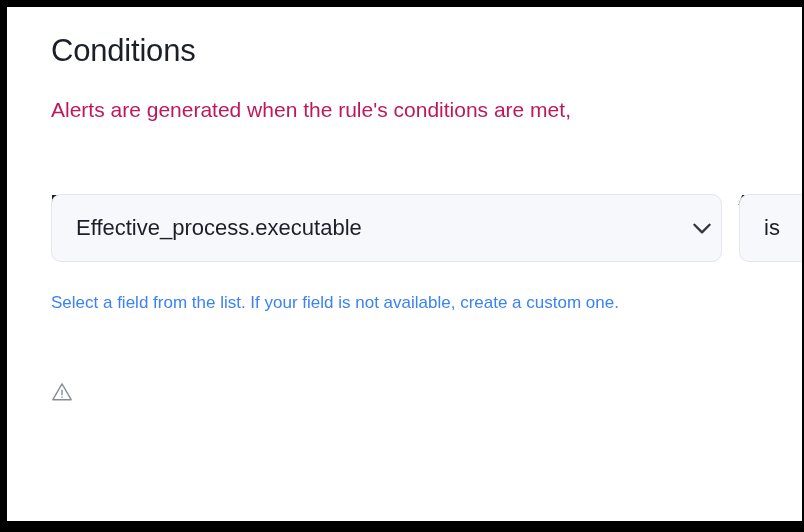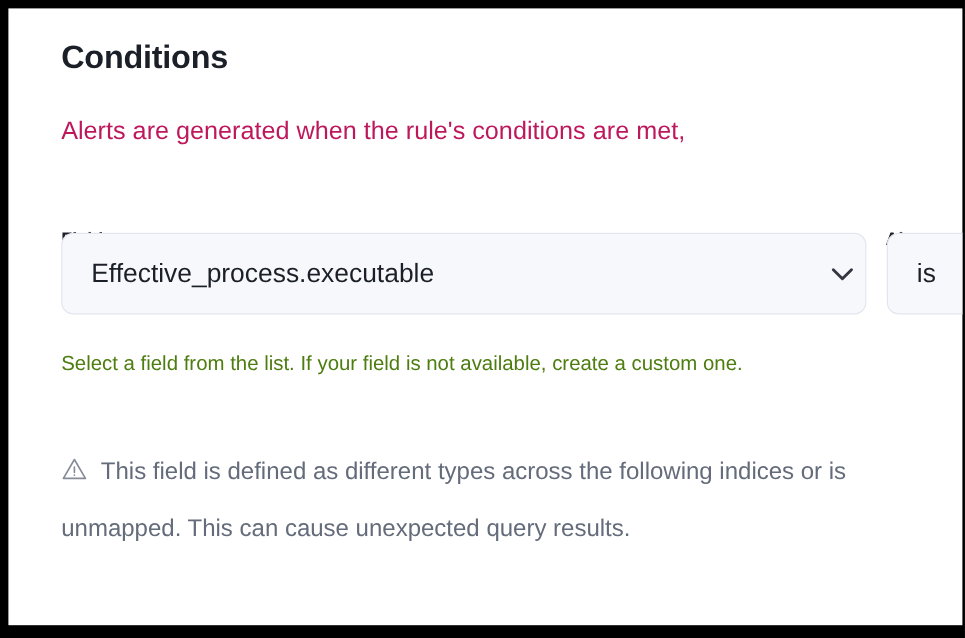--- a/index.html
+++ b/index.html
@@ -32,22 +32,22 @@
     height: 514px;
     background: #ffffff;
     overflow: hidden;
   }
 
   
   .section-title {
     position: absolute;
     left: 44px;
     top: 26px;
-    font-size: 27px;
-    font-weight: bold;
+    font-size: 31px;
+    font-weight: normal;
     color: #1b1f27;
     letter-spacing: -0.2px;
     white-space: nowrap;
   }
 
   
   .section-desc {
     position: absolute;
     left: 44px;
     top: 91px;
@@ -106,21 +106,21 @@
   .chevron svg { display: block; width: 26px; height: 26px; }
 
   
   .helper {
     position: absolute;
     left: 44px;
     top: 280px;
     width: 640px;
     font-size: 17px;
     line-height: 31px;
-    color: #4d7c0f;
+    color: #3b82f6;
   }
 
   
   .warning {
     position: absolute;
     left: 44px;
     top: 362px;
     width: 660px;
     font-size: 20px;
     line-height: 48px;
@@ -166,17 +166,17 @@
 
     <div class="helper">Select a field from the list. If your field is not available, create a custom one.</div>
 
     <div class="warning">
       <span class="warn-icon">
         <svg viewBox="0 0 24 24" fill="none" stroke="currentColor" stroke-width="1.5" stroke-linecap="round" stroke-linejoin="round" aria-hidden="true">
           <path d="M12 3.2 L22 20.4 L2 20.4 Z"></path>
           <line x1="12" y1="10" x2="12" y2="15"></line>
           <line x1="12" y1="17.4" x2="12" y2="17.6"></line>
         </svg>
-      </span><span class="warn-text">This field is defined as different types across the following indices or is unmapped. This can cause unexpected query results.</span>
+      </span>
     </div>
 
   </div>
 </div>
 
 </body></html>

